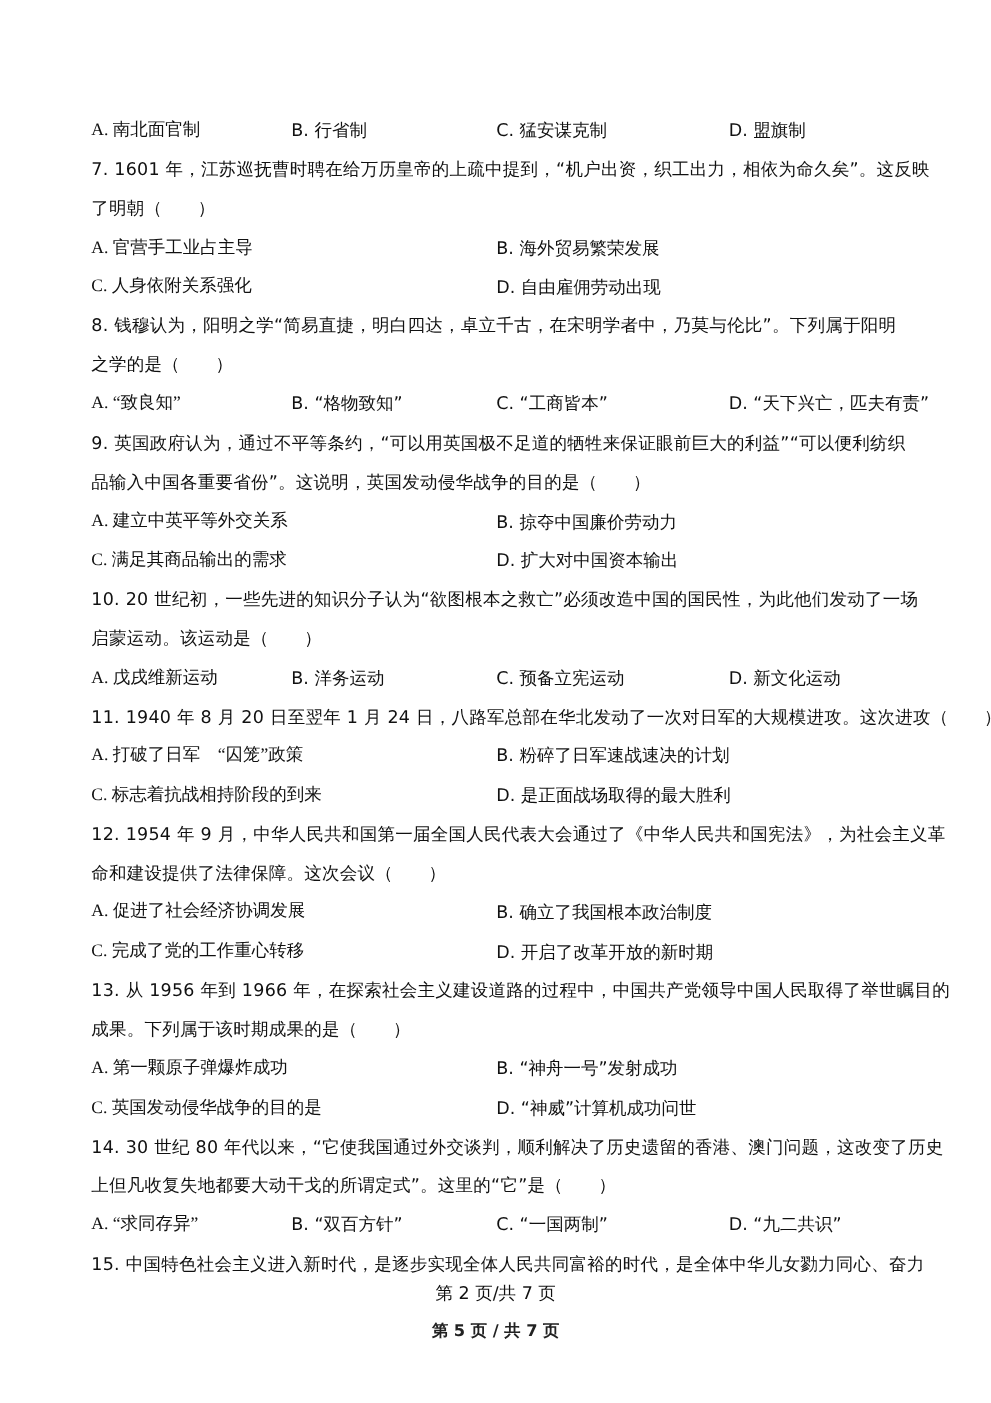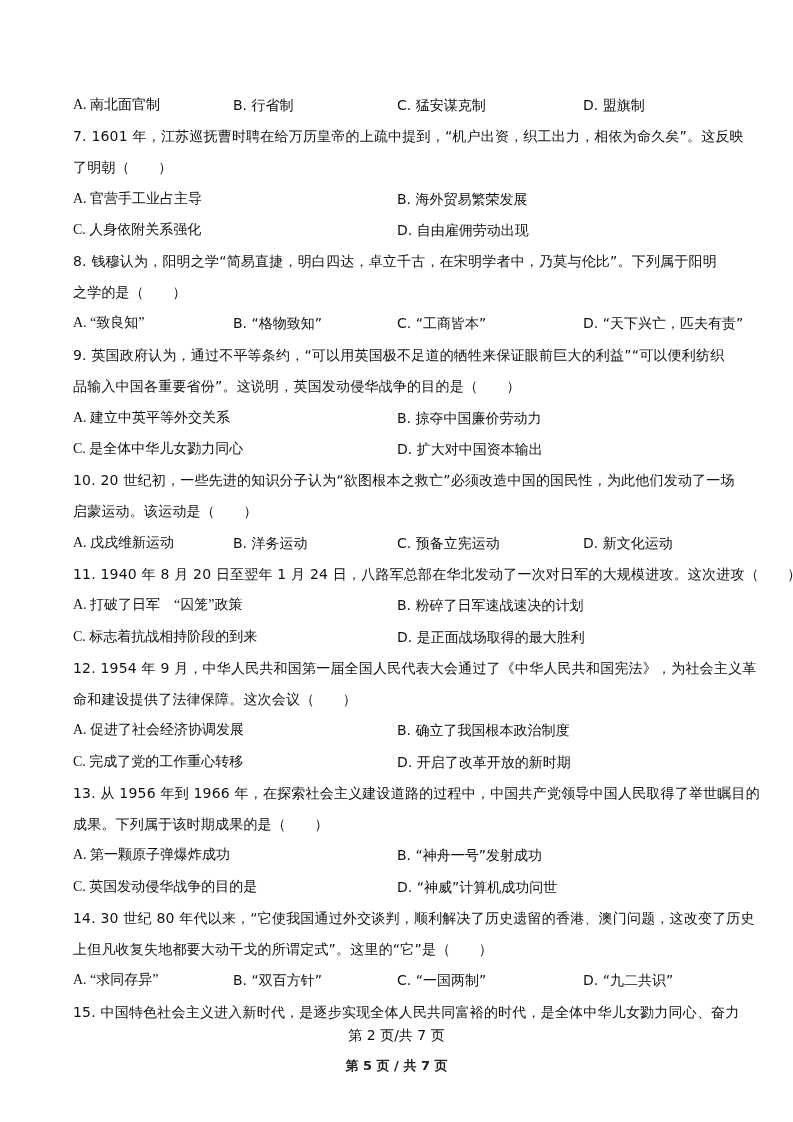--- a/index.html
+++ b/index.html
@@ -44,21 +44,21 @@
   <div class="line" style="top:284px">之学的是（　　）</div>
   <div class="opt c1" style="top:315px">A. “致良知”</div>
   <div class="opt c2" style="top:315px">B. “格物致知”</div>
   <div class="opt c3" style="top:315px">C. “工商皆本”</div>
   <div class="opt c4" style="top:315px">D. “天下兴亡，匹夫有责”</div>
 
   <div class="line" style="top:347px">9. 英国政府认为，通过不平等条约，“可以用英国极不足道的牺牲来保证眼前巨大的利益”“可以便利纺织</div>
   <div class="line" style="top:378px">品输入中国各重要省份”。这说明，英国发动侵华战争的目的是（　　）</div>
   <div class="opt c1" style="top:410px">A. 建立中英平等外交关系</div>
   <div class="opt c3" style="top:410px">B. 掠夺中国廉价劳动力</div>
-  <div class="opt c1" style="top:441px">C. 是全体中华儿女勠力同心</div>
+  <div class="opt c1" style="top:441px">C. 满足其商品输出的需求</div>
   <div class="opt c3" style="top:441px">D. 扩大对中国资本输出</div>
 
   <div class="line" style="top:472px">10. 20 世纪初，一些先进的知识分子认为“欲图根本之救亡”必须改造中国的国民性，为此他们发动了一场</div>
   <div class="line" style="top:503px">启蒙运动。该运动是（　　）</div>
   <div class="opt c1" style="top:535px">A. 戊戌维新运动</div>
   <div class="opt c2" style="top:535px">B. 洋务运动</div>
   <div class="opt c3" style="top:535px">C. 预备立宪运动</div>
   <div class="opt c4" style="top:535px">D. 新文化运动</div>
 
   <div class="line" style="top:566px">11. 1940 年 8 月 20 日至翌年 1 月 24 日，八路军总部在华北发动了一次对日军的大规模进攻。这次进攻（　　）</div>

